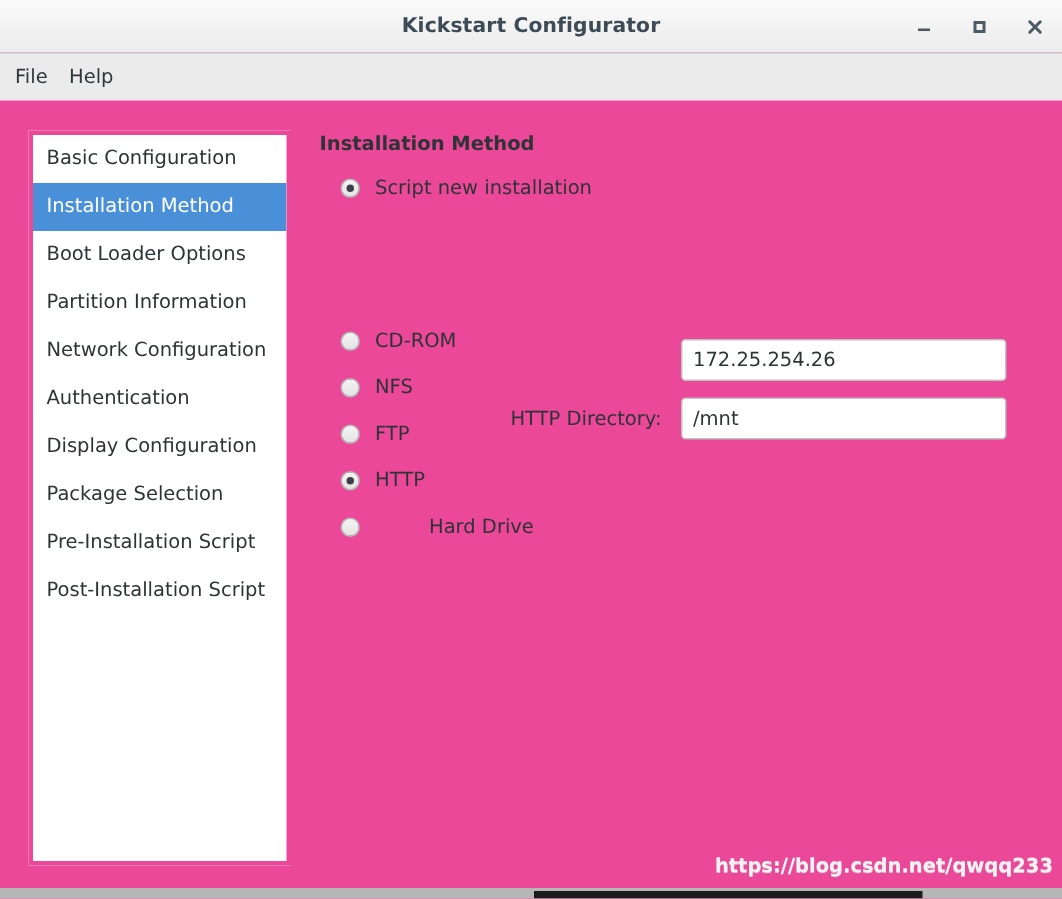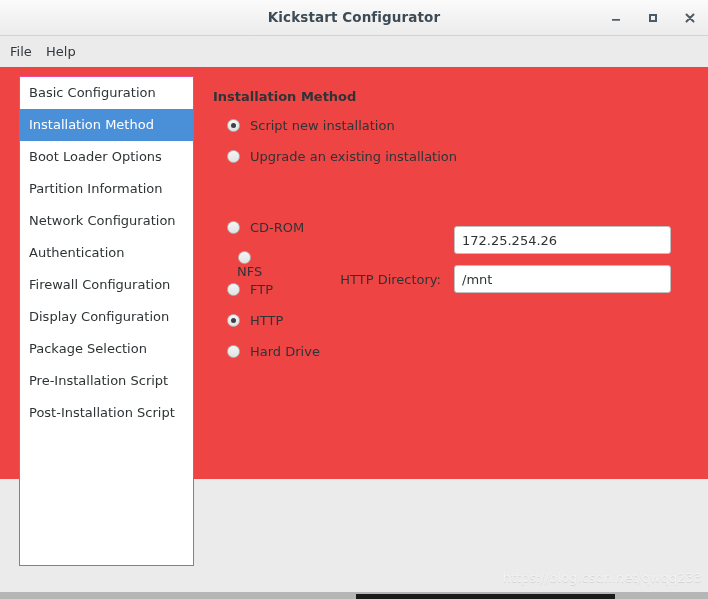--- a/index.html
+++ b/index.html
@@ -10,22 +10,22 @@
     width: 708px;
     height: 599px;
     overflow: hidden;
     background: #ebebeb;
     font-family: "DejaVu Sans", "Liberation Sans", sans-serif;
     -webkit-font-smoothing: antialiased;
   }
   .window {
     position: relative;
     width: 708px;
-    height: 479px;
-    background: #ef4444;
+    height: 599px;
+    background: #ec4899;
     box-sizing: border-box;
   }
 
   
   .titlebar {
     position: absolute;
     left: 0; top: 0;
     width: 708px;
     height: 36px;
     background: linear-gradient(to bottom, #fbfbfb 0%, #f2f2f2 55%, #ececec 100%);
@@ -78,25 +78,25 @@
     cursor: default;
     padding: 1px 4px;
   }
   .menu-file { left: 6px; }
   .menu-help { left: 42px; }
 
   
   .sidebar {
     position: absolute;
     left: 19px;
-    top: 76px;
+    top: 87px;
     width: 175px;
     height: 490px;
     background: #ffffff;
-    border: 1px solid #ec4899;
+    border: 3px solid #ec4899;
     box-sizing: border-box;
     overflow: hidden;
   }
   .sidebar-item {
     height: 32px;
     line-height: 32px;
     padding-left: 9px;
     font-size: 13px;
     color: #2e3436;
     white-space: nowrap;
@@ -158,24 +158,24 @@
     font-size: 13px;
     color: #2e3436;
     white-space: nowrap;
   }
 
   
   .rm-0 { left: 14px; top: 33px; }
   .rm-1 { left: 14px; top: 64px; }
   
   .rs-0 { left: 14px; top: 135px; }
-  .rs-1 { left: 14px; top: 166px; flex-direction: column; }
+  .rs-1 { left: 14px; top: 166px; }
   .rs-2 { left: 14px; top: 197px; }
   .rs-3 { left: 14px; top: 228px; text-align: center; }
-  .rs-4 { left: 14px; top: 259px; }
+  .rs-4 { left: 14px; top: 259px; gap: 36px; }
 
   
   .field-label {
     position: absolute;
     width: 160px;
     text-align: right;
     font-size: 13px;
     color: #2e3436;
     white-space: nowrap;
   }
@@ -203,20 +203,21 @@
   
   .watermark {
     position: absolute;
     right: 6px;
     top: 570px;
     font-size: 13px;
     color: #f2f2f2;
     text-shadow: 0 1px 0 rgba(210,210,210,0.9);
     white-space: nowrap;
     pointer-events: none;
+    font-weight: bold;
   }
 
   
   .bottom-edge {
     position: absolute;
     left: 0;
     top: 592px;
     width: 708px;
     height: 7px;
     background: #b6b6b6;
@@ -261,40 +262,35 @@
     <div class="menu-item menu-help">Help</div>
   </div>
 
   <div class="sidebar">
     <div class="sidebar-item">Basic Configuration</div>
     <div class="sidebar-item selected">Installation Method</div>
     <div class="sidebar-item">Boot Loader Options</div>
     <div class="sidebar-item">Partition Information</div>
     <div class="sidebar-item">Network Configuration</div>
     <div class="sidebar-item">Authentication</div>
-    <div class="sidebar-item">Firewall Configuration</div>
     <div class="sidebar-item">Display Configuration</div>
     <div class="sidebar-item">Package Selection</div>
     <div class="sidebar-item">Pre-Installation Script</div>
     <div class="sidebar-item">Post-Installation Script</div>
   </div>
 
   <div class="content">
 
     <div class="group-heading heading-method">Installation Method</div>
 
     <div class="radio-row rm-0">
       <span class="radio checked"></span>
       <span class="radio-label">Script new installation</span>
     </div>
 
-    <div class="radio-row rm-1">
-      <span class="radio"></span>
-      <span class="radio-label">Upgrade an existing installation</span>
-    </div>
 
 
     <div class="radio-row rs-0">
       <span class="radio"></span>
       <span class="radio-label">CD-ROM</span>
     </div>
     <div class="radio-row rs-1">
       <span class="radio"></span>
       <span class="radio-label">NFS</span>
     </div>

